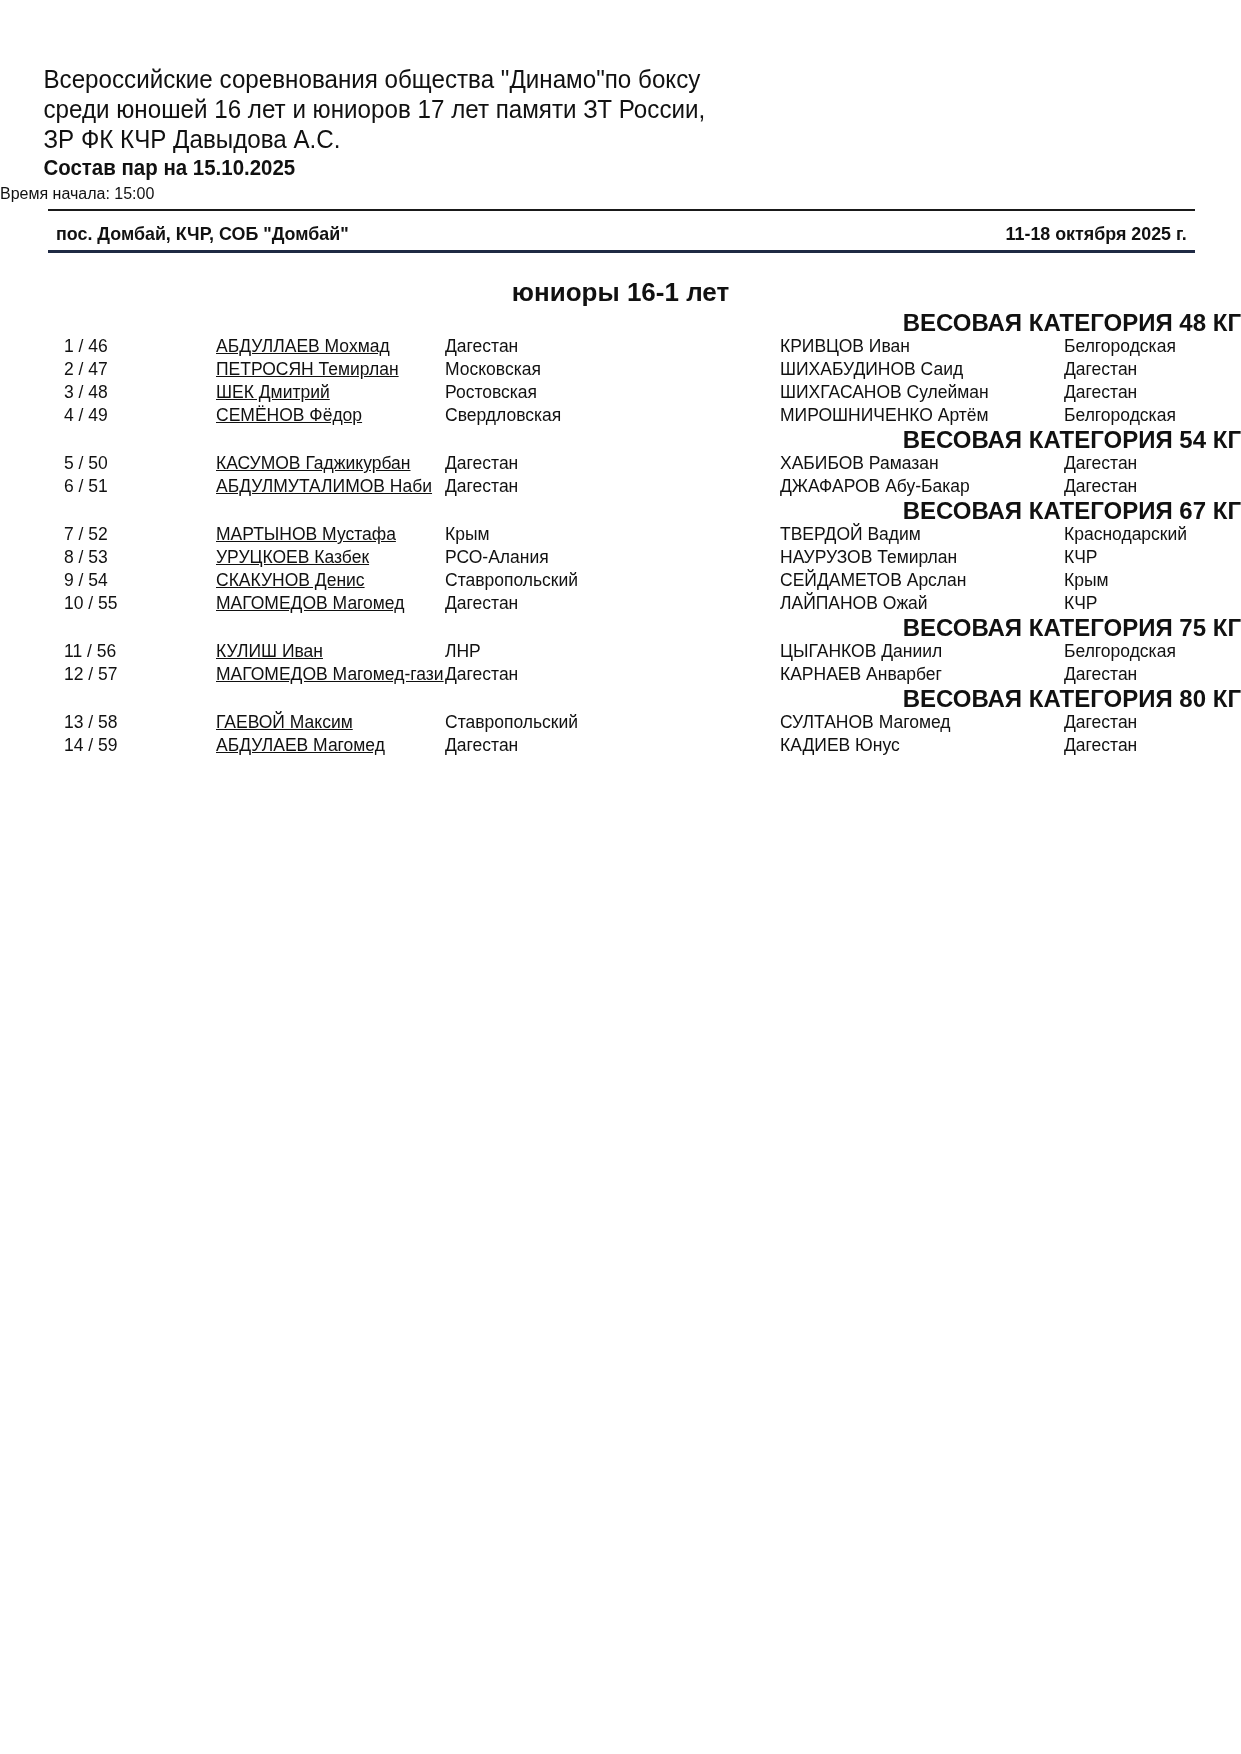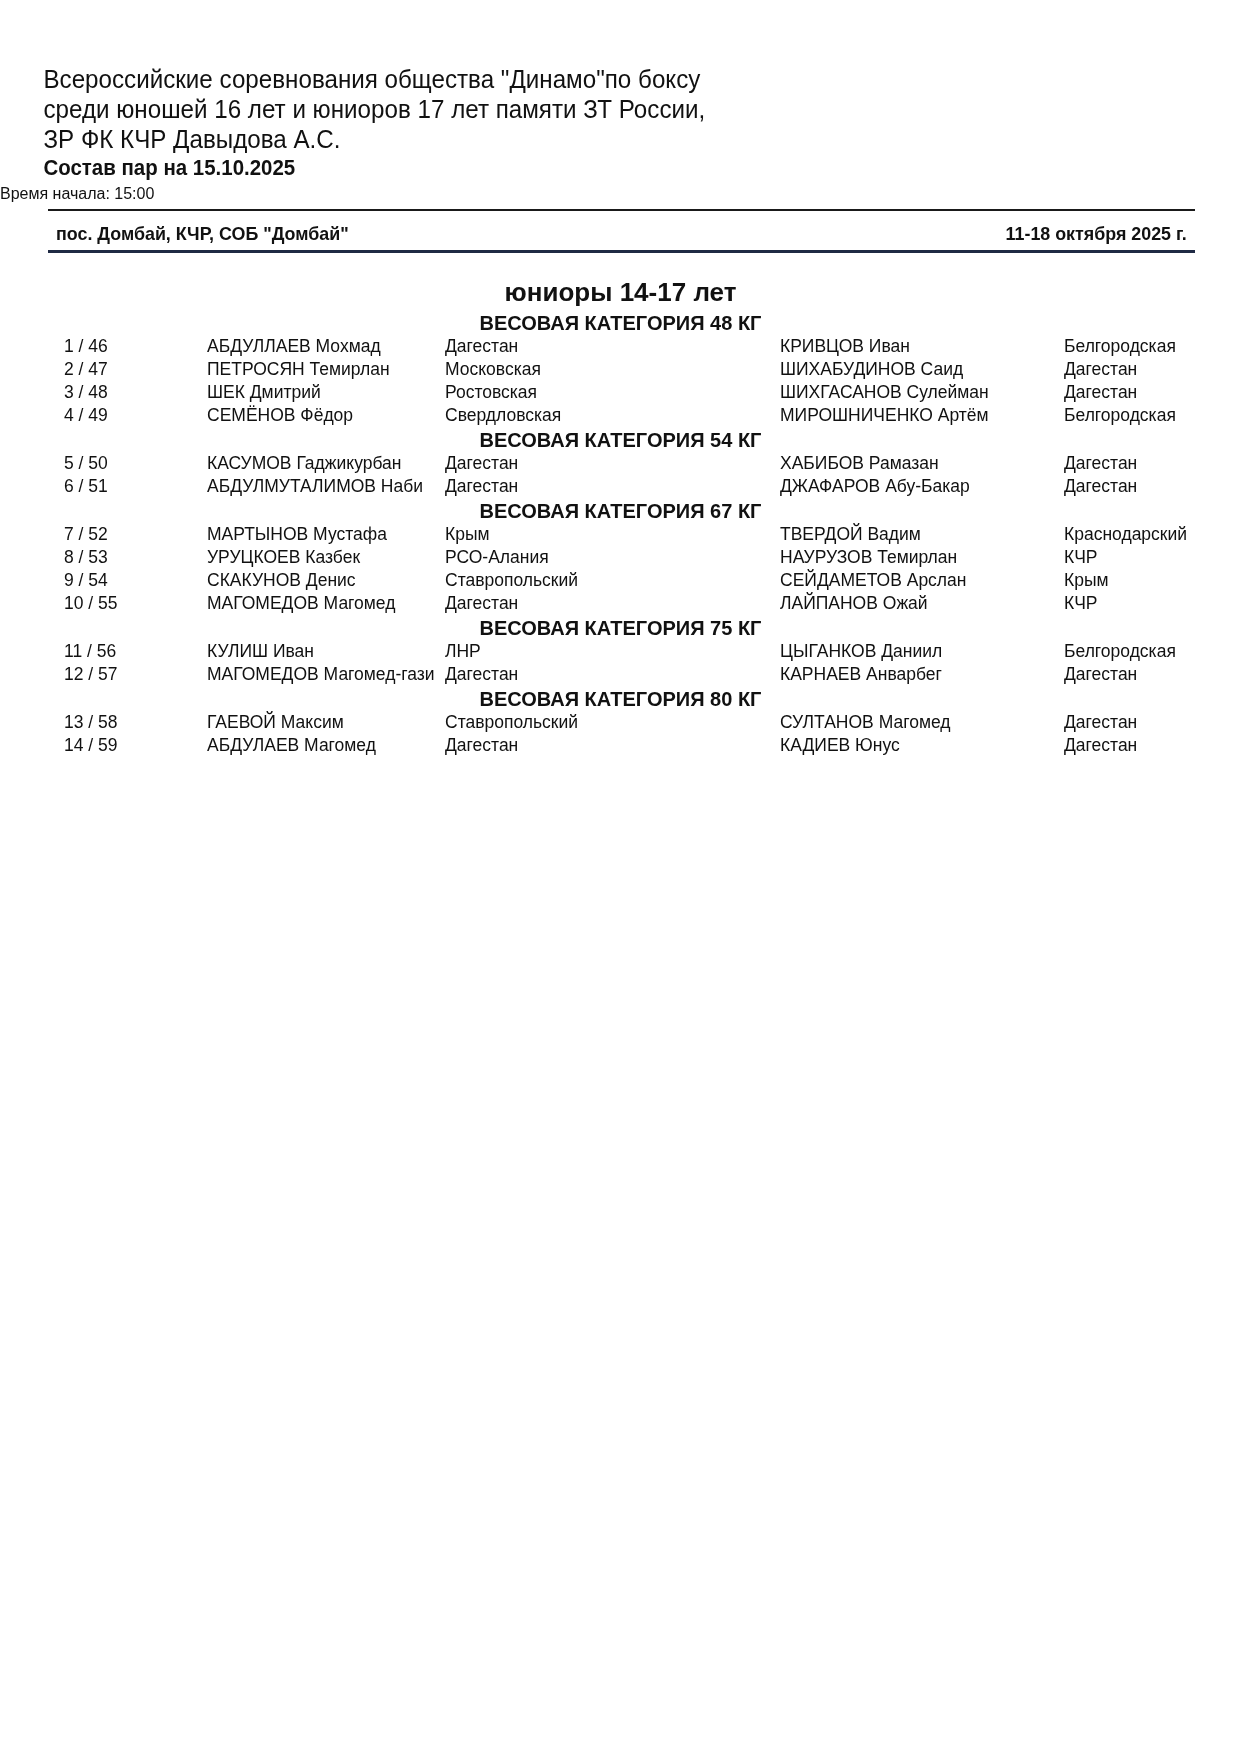--- a/index.html
+++ b/index.html
@@ -20,26 +20,26 @@
       display: flex; justify-content: space-between; font-size: 19px; font-weight: bold; line-height: 24px; }
     .venue-row span { display: inline-block; transform: scaleX(0.94); }
     .venue-row .left { transform-origin: left; }
     .venue-row .right { transform-origin: right; }
     .rule-bottom { position: absolute; left: 48px; width: 1147px; top: 250px; height: 3px; background: #1f2a44; }
 
     .group-title { position: absolute; left: 0; width: 1241px; top: 276px; text-align: center;
       font-size: 26px; font-weight: bold; line-height: 32px; }
 
     .bouts { position: absolute; left: 0; top: 310px; width: 1241px; }
-    .category { text-align: center; font-size: 20px; font-weight: bold; line-height: 24px; height: 24px;
+    .category { text-align: right; font-size: 24px; font-weight: bold; line-height: 24px; height: 24px;
       padding-top: 1px; }
     .row { position: relative; height: 23px; font-size: 17.5px; line-height: 23px; white-space: nowrap; padding-left: 48px; }
     .row span { position: absolute; top: 0; }
     .c-num { left: 64px; }
-    .c-red { left: 207px; width: 238px; overflow: hidden; }
+    .c-red { left: 216px; width: 238px; overflow: hidden; text-decoration: underline; }
     .c-red-region { left: 445px; }
     .c-blue { left: 780px; }
     .c-blue-region { left: 1064px; }
   </style>
 </head>
 <body>
 
 <div class="header">
   <div class="title-line">Всероссийские соревнования общества "Динамо"по боксу</div>
   <div class="title-line">среди юношей 16 лет и юниоров 17 лет памяти ЗТ России,</div>
@@ -48,21 +48,21 @@
   <div class="start-time">Время начала: 15:00</div>
 </div>
 
 <div class="rule-top"></div>
 <div class="venue-row">
   <span class="left">пос. Домбай, КЧР, СОБ "Домбай"</span>
   <span class="right">11-18 октября 2025 г.</span>
 </div>
 <div class="rule-bottom"></div>
 
-<div class="group-title">юниоры 14-17 лет</div>
+<div class="group-title">юниоры 16-1 лет</div>
 
 <div class="bouts" id="bouts">
     <div class="category">ВЕСОВАЯ КАТЕГОРИЯ 48 КГ</div>
     <div class="row">
       <span class="c-num">1 / 46</span>
       <span class="c-red">АБДУЛЛАЕВ Мохмад</span>
       <span class="c-red-region">Дагестан</span>
       <span class="c-blue">КРИВЦОВ Иван</span>
       <span class="c-blue-region">Белгородская</span>
     </div>

